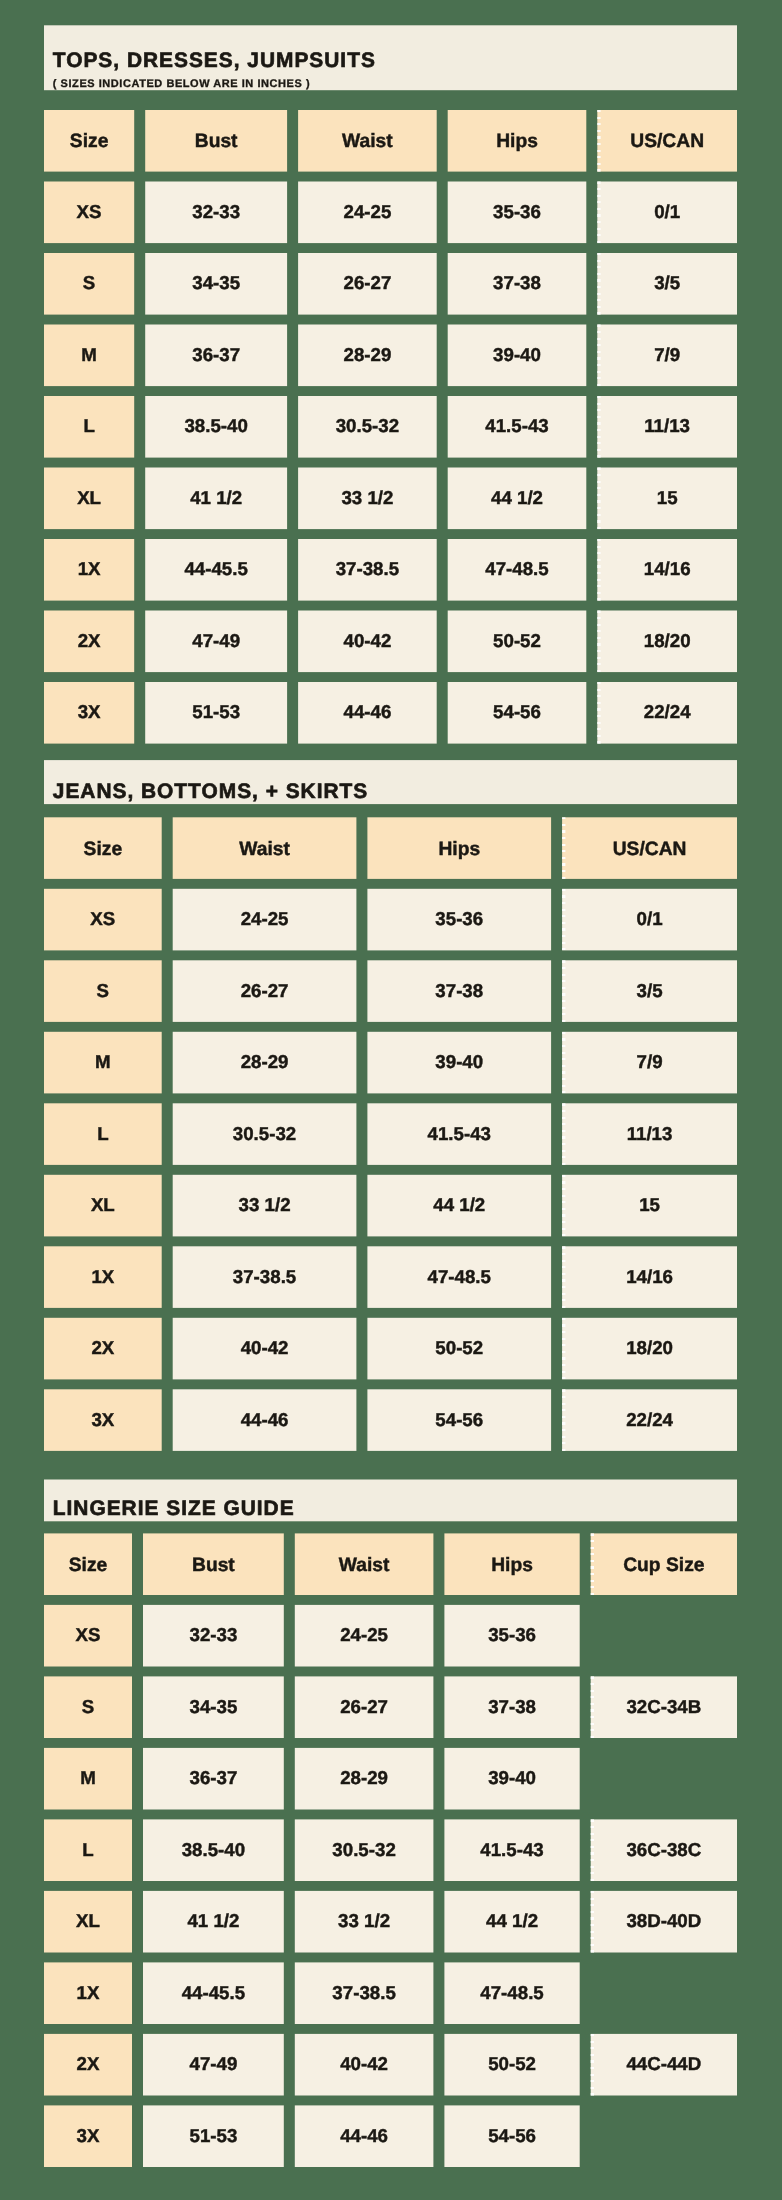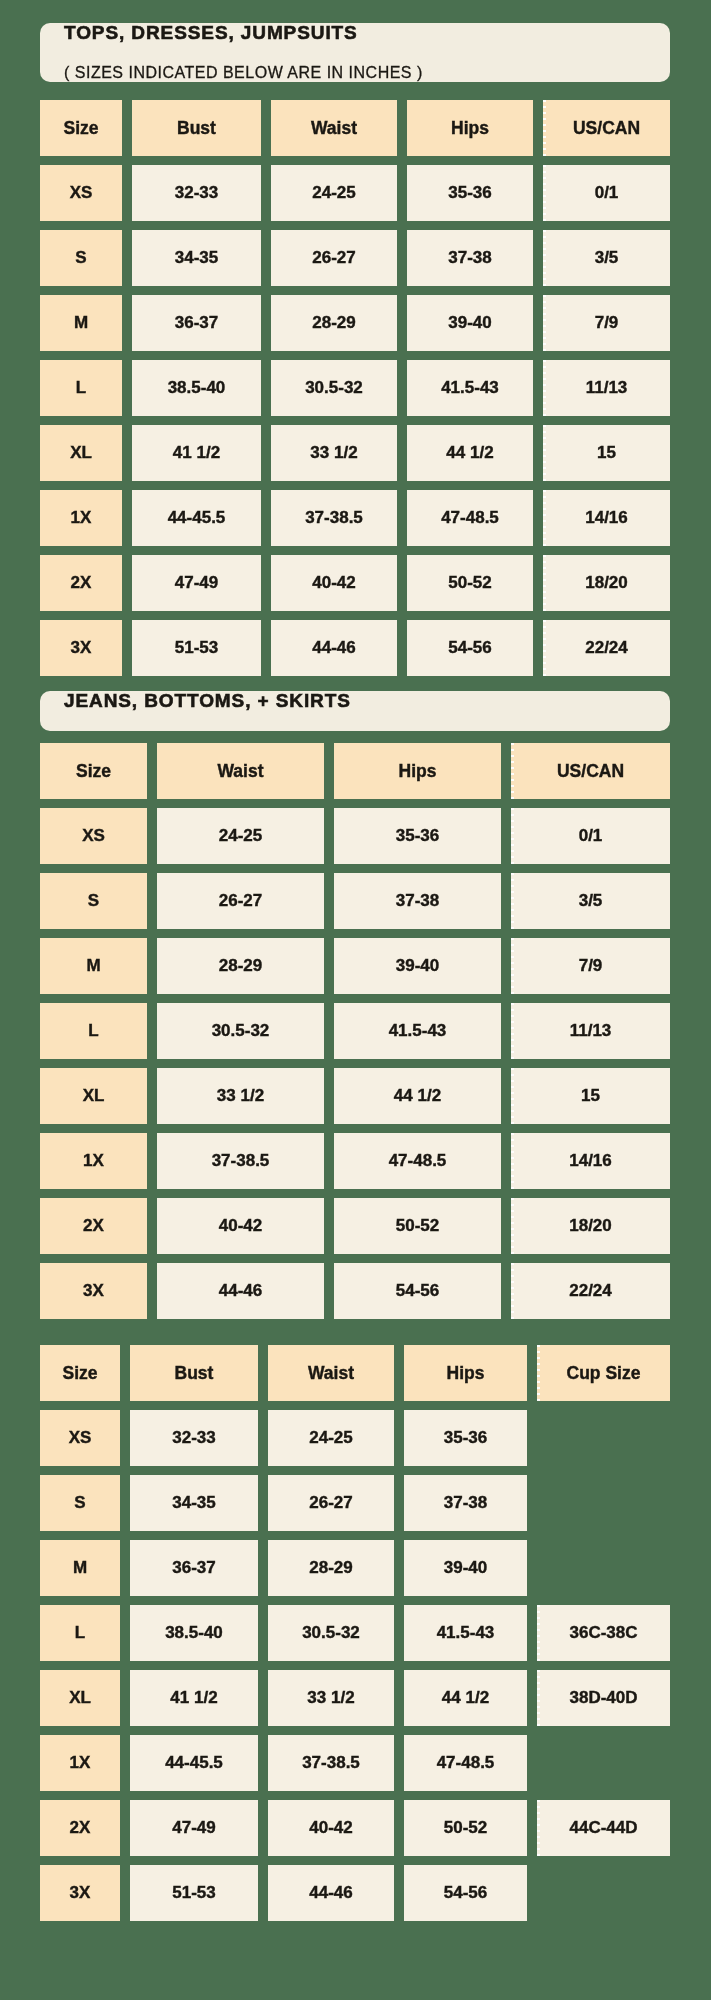--- a/index.html
+++ b/index.html
@@ -21,40 +21,39 @@
     color: var(--ink);
   }
   .section { width: 630px; }
   .sec-1 { margin-top: 15px; }
   .sec-2 { margin-top: 26px; }
 
   .title-bar {
     background: var(--title-cream);
     display: flex;
     flex-direction: column;
-    justify-content: space-between;
-    padding-left: 24px;
-    border-radius: 10px;
+    justify-content: flex-end;
+    padding-left: 8px;
   }
   .sec-0 .title-bar { height: 59px; }
   .sec-1 .title-bar { height: 40px; }
   .sec-2 .title-bar { height: 38px; }
   .title-line {
     font-size: 19px;
     font-weight: 700;
     letter-spacing: 0.9px;
     -webkit-text-stroke: 0.6px var(--ink);
     line-height: 1.1;
   }
   .subtitle-line {
-    font-size: 16px;
-    font-weight: 400;
+    font-size: 10px;
+    font-weight: 700;
     letter-spacing: 0.5px;
     -webkit-text-stroke: 0.3px var(--ink);
-    margin-top: 20px;
+    margin-top: 4px;
   }
 
   .row {
     display: grid;
     gap: 10px;
     height: 56px;
     margin-top: 9px;
   }
   .sec-0 .header-row { margin-top: 18px; }
   .sec-1 .header-row { margin-top: 12px; }
@@ -222,39 +221,44 @@
         </div>
         <div class="row data-row">
           <div class="cell header-cell">3X</div>
           <div class="cell data-cell">44-46</div>
           <div class="cell data-cell">54-56</div>
           <div class="cell data-cell last-col">22/24</div>
         </div>
       </div>
   </section>
     <section class="section sec-2">
+    <header class="title-bar">
+      <div class="title-line">LINGERIE SIZE GUIDE</div>
+
+    </header>
     <div class="tbl tbl-2">
         <div class="row header-row">
           <div class="cell header-cell">Size</div>
           <div class="cell header-cell">Bust</div>
           <div class="cell header-cell">Waist</div>
           <div class="cell header-cell">Hips</div>
           <div class="cell header-cell last-col">Cup Size</div>
         </div>
         <div class="row data-row">
           <div class="cell header-cell">XS</div>
           <div class="cell data-cell">32-33</div>
           <div class="cell data-cell">24-25</div>
           <div class="cell data-cell">35-36</div>
         </div>
         <div class="row data-row">
           <div class="cell header-cell">S</div>
           <div class="cell data-cell">34-35</div>
           <div class="cell data-cell">26-27</div>
           <div class="cell data-cell">37-38</div>
+          <div class="cell data-cell last-col">32C-34B</div>
         </div>
         <div class="row data-row">
           <div class="cell header-cell">M</div>
           <div class="cell data-cell">36-37</div>
           <div class="cell data-cell">28-29</div>
           <div class="cell data-cell">39-40</div>
         </div>
         <div class="row data-row">
           <div class="cell header-cell">L</div>
           <div class="cell data-cell">38.5-40</div>

